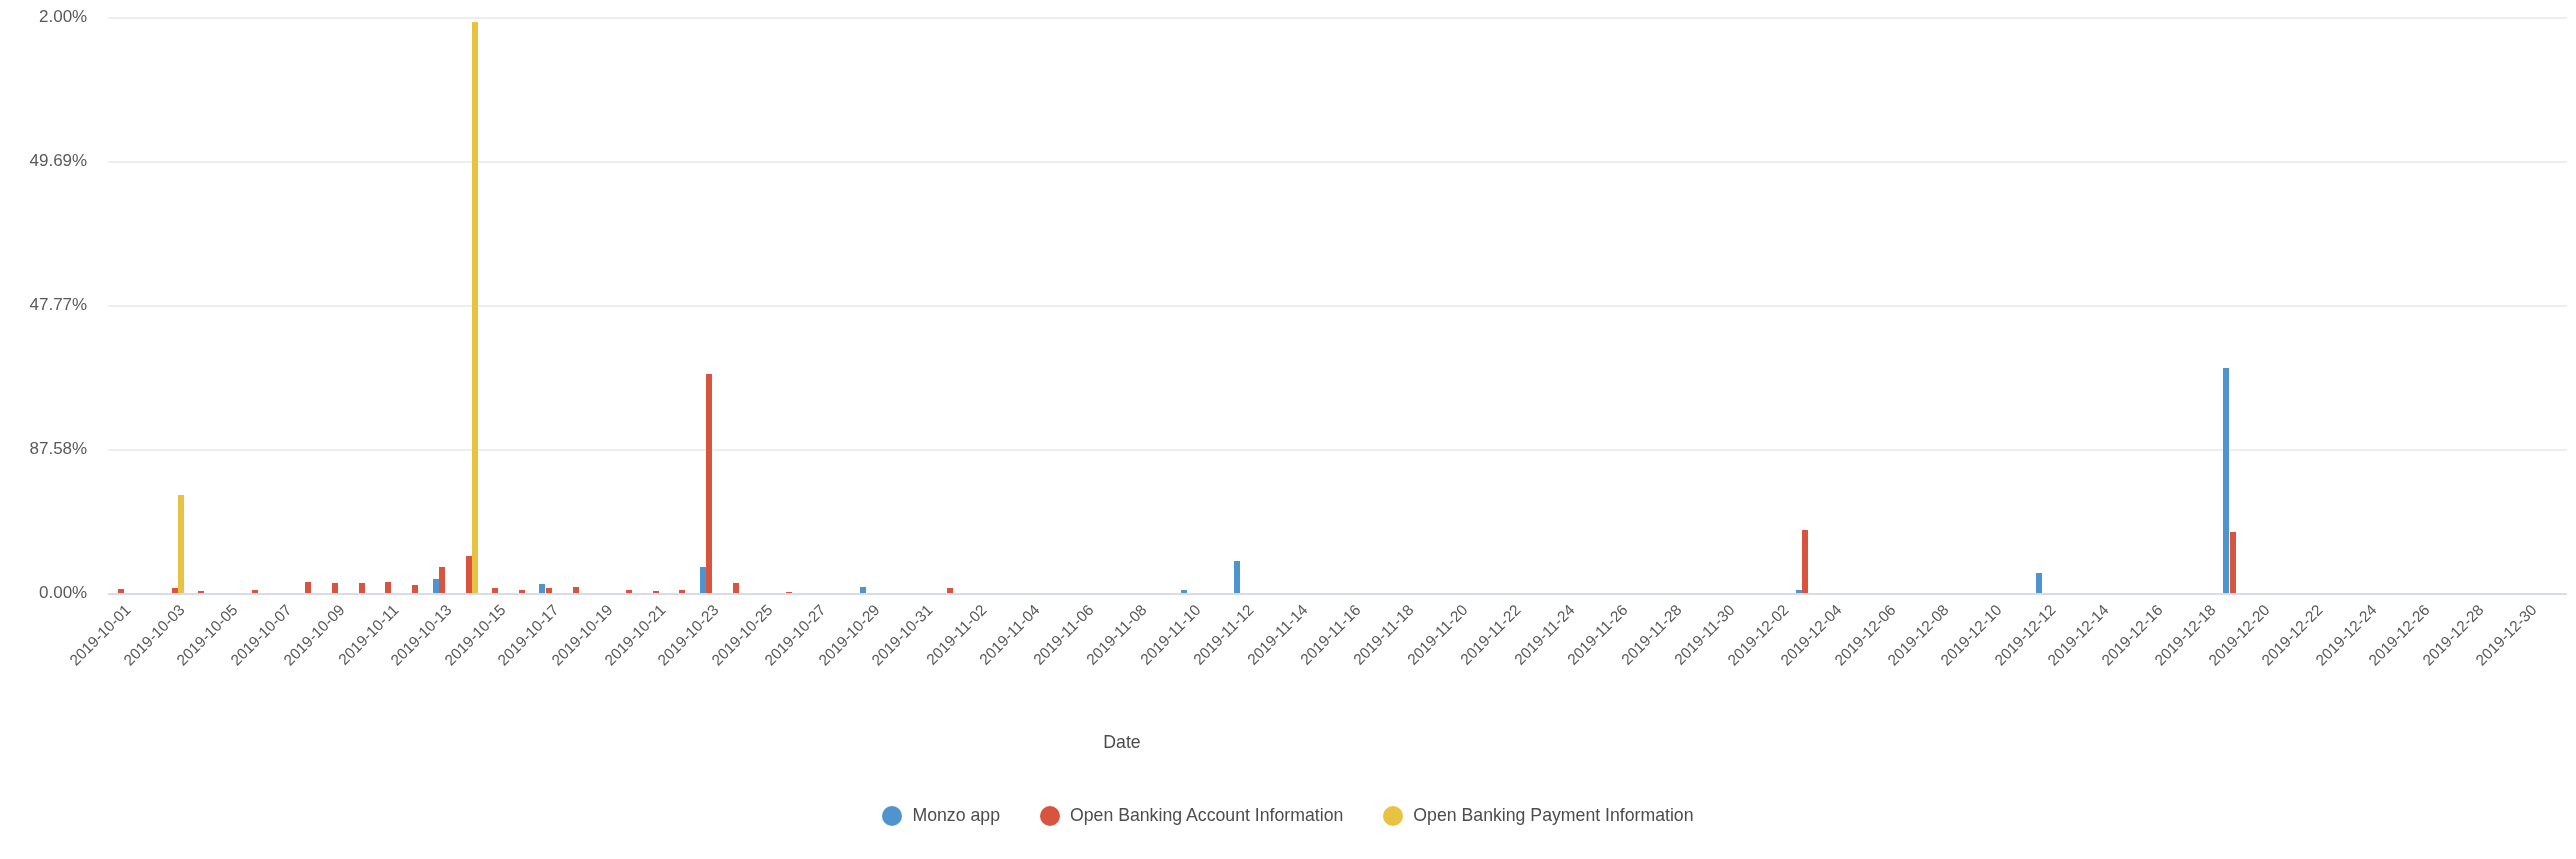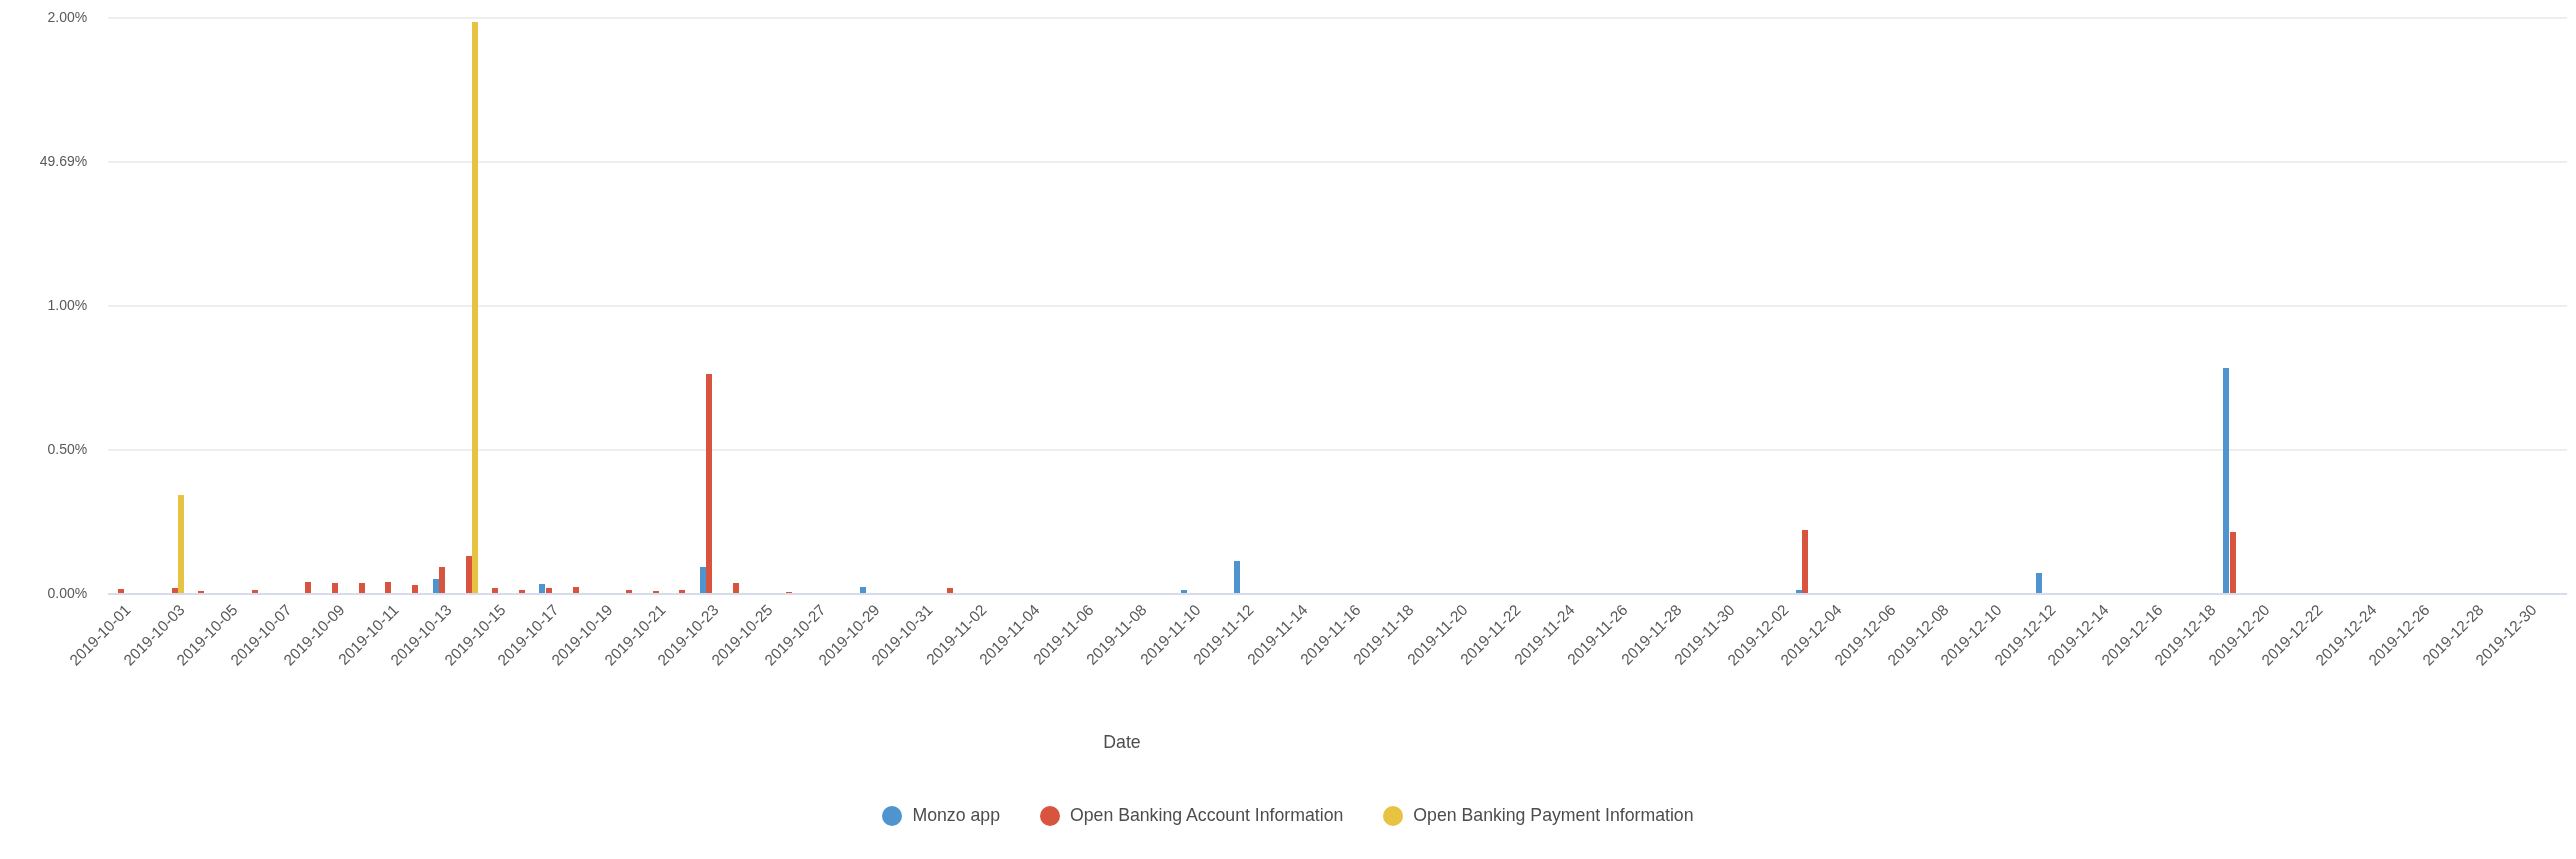--- a/index.html
+++ b/index.html
@@ -21,21 +21,21 @@
   }
   .gridline{
     position:absolute;left:0;width:100%;height:1.5px;
     background:#eeeeee;
   }
   .gridline.baseline{background:#d7dced;height:2.3px;}
   .y-labels{position:absolute;left:0;top:17px;width:98px;height:576px;}
   .y-label{
     position:absolute;right:10.8px;
     transform:translateY(-50%);
-    font-size:14px;color:#5a5a5a;
+    font-size:17px;color:#5a5a5a;
     white-space:nowrap;
     text-align:left;
     letter-spacing:0px;
   }
 
   
   .bars-layer{position:absolute;left:0;top:0;width:100%;height:100%;}
   .bar{
     position:absolute;
     bottom:0;
@@ -97,22 +97,22 @@
     font-size:17.7px;color:#4d4d4d;white-space:nowrap;
   }
 </style>
 </head>
 <body>
 
 <div id="chart-root">
 
   <div class="y-labels">
       <div class="y-label" style="top: 576px;">0.00%</div>
-      <div class="y-label" style="top: 432px;">0.50%</div>
-      <div class="y-label" style="top: 288px;">1.00%</div>
+      <div class="y-label" style="top: 432px;">87.58%</div>
+      <div class="y-label" style="top: 288px;">47.77%</div>
       <div class="y-label" style="top: 144px;">49.69%</div>
       <div class="y-label" style="top: 0px;">2.00%</div>
     </div>
 
   <div class="plot-area">
     <div class="grid-layer">
         <div class="gridline baseline" style="top: 576px;"></div>
         <div class="gridline" style="top: 432px;"></div>
         <div class="gridline" style="top: 288px;"></div>
         <div class="gridline" style="top: 144px;"></div>

